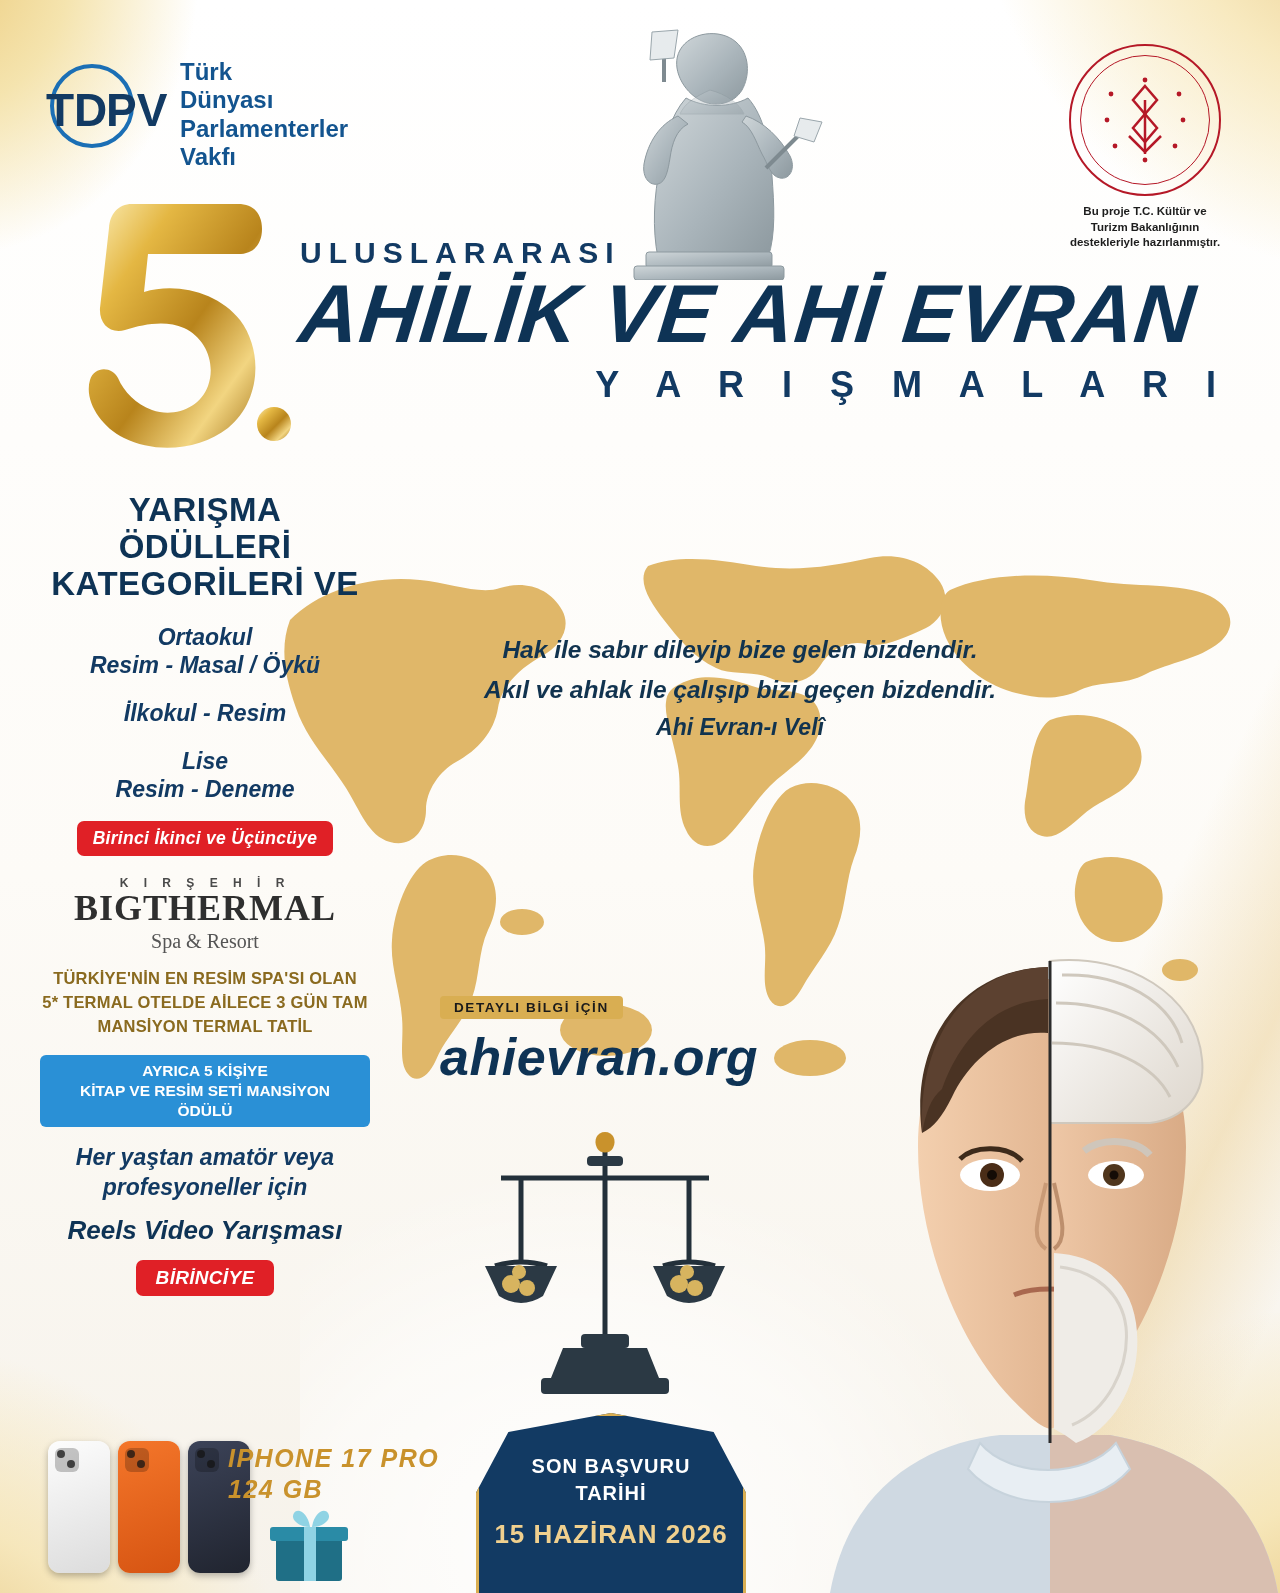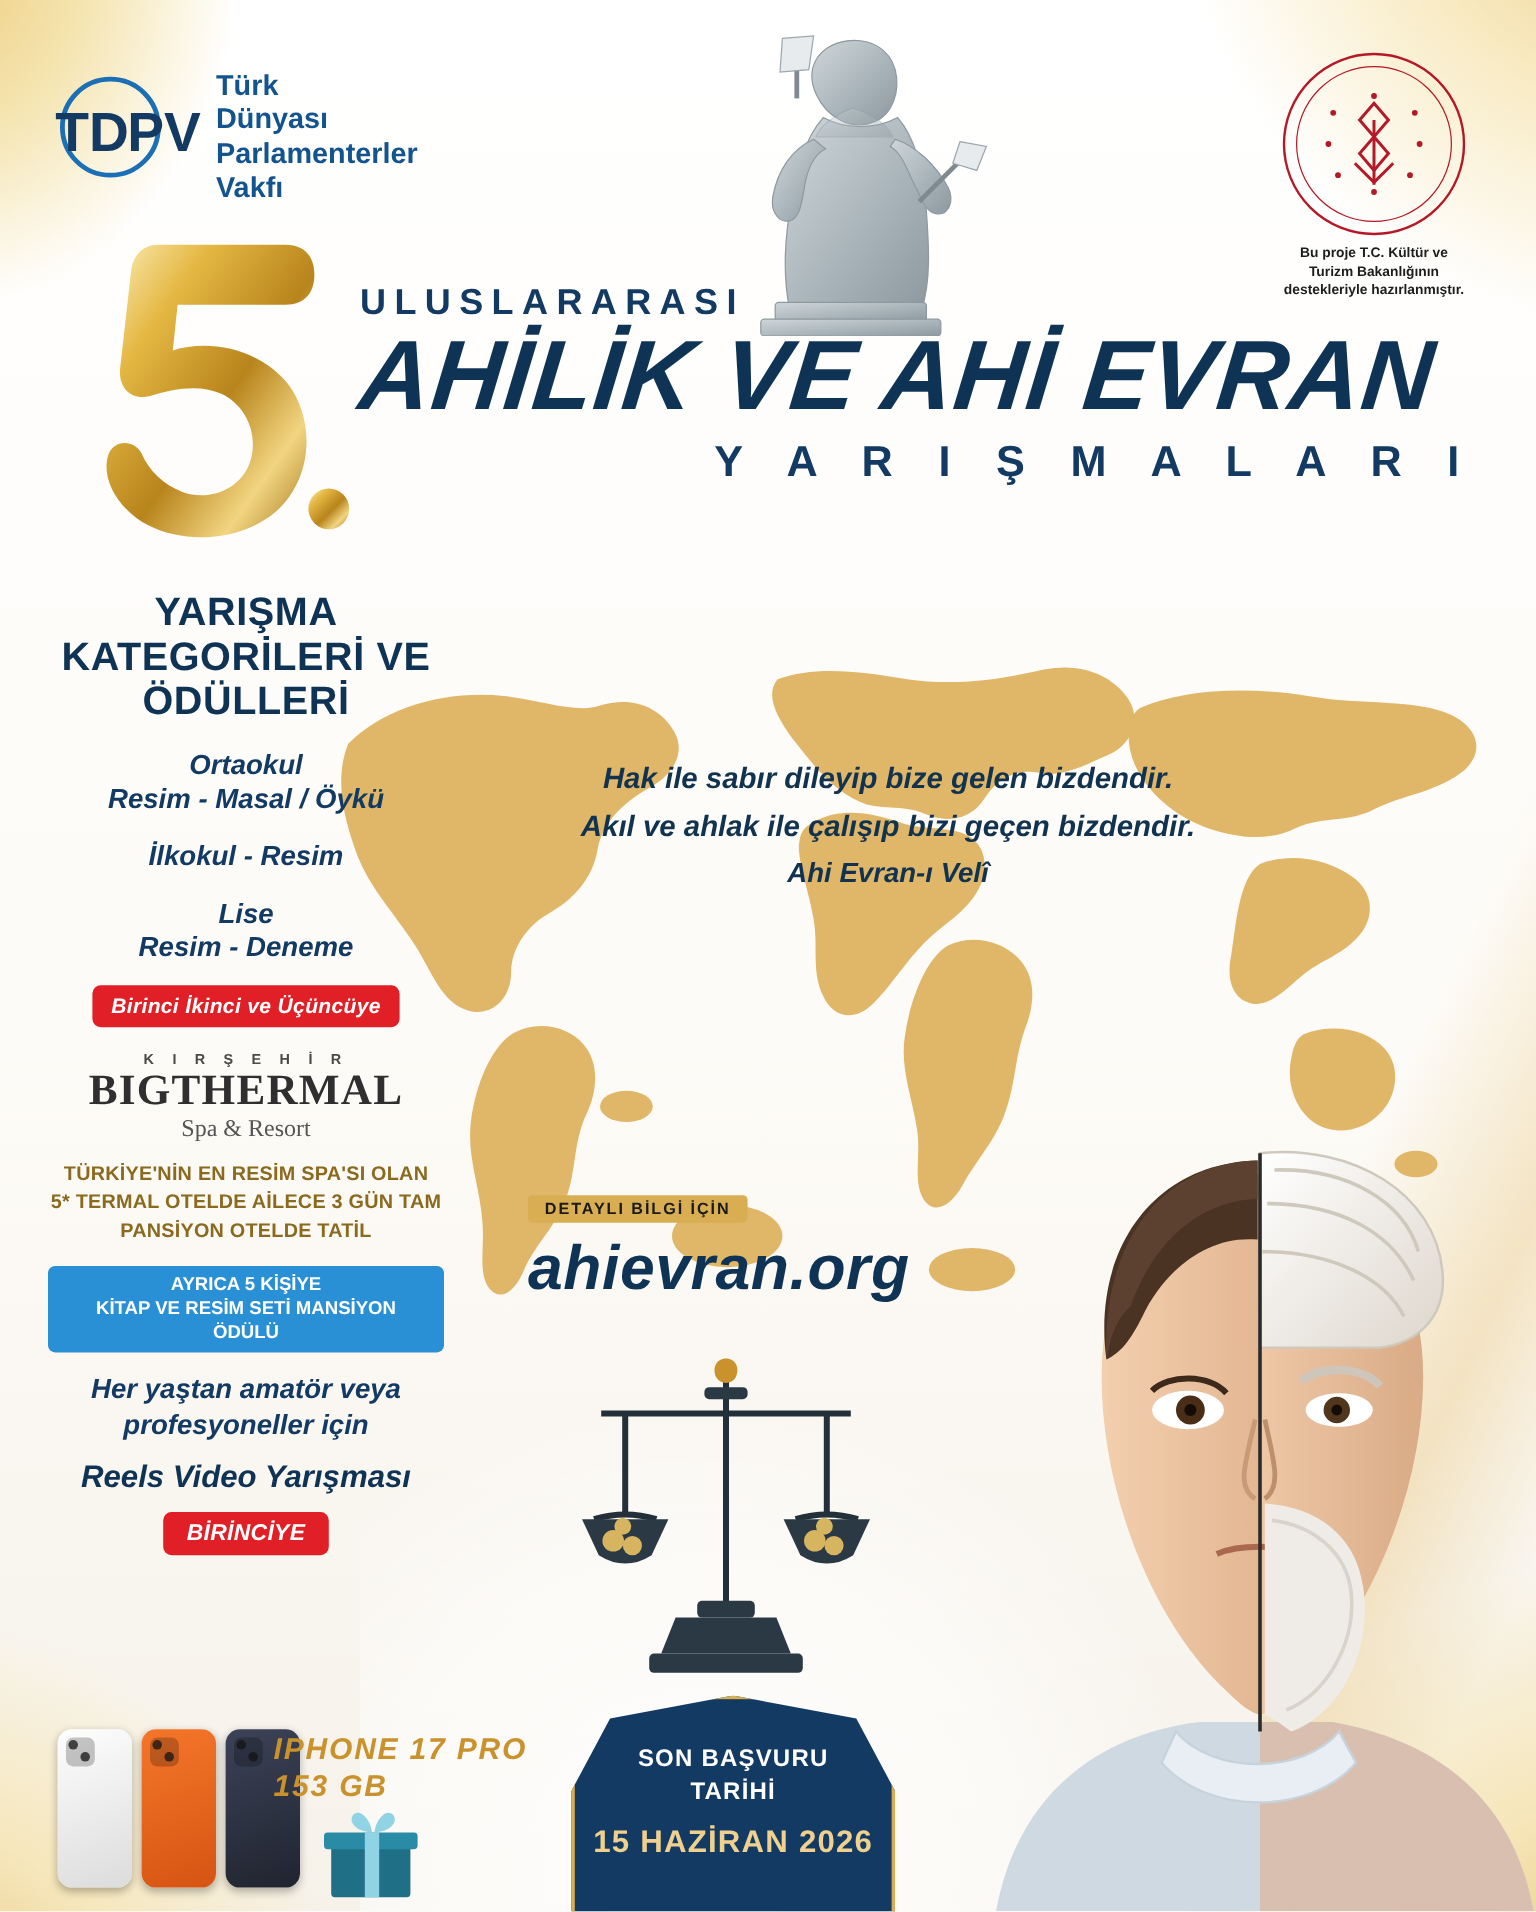--- a/index.html
+++ b/index.html
@@ -550,22 +550,22 @@
 
   <div class="head">
     <div class="kicker">ULUSLARARASI</div>
     <div class="title">AHİLİK VE AHİ EVRAN</div>
     <div class="sub">Y A R I Ş M A L A R I</div>
   </div>
 
   <div class="left-col">
     <div class="cat-title">
       <div>YARIŞMA</div>
+      <div>ÖDÜLLERİ</div>
       <div>KATEGORİLERİ VE</div>
-      <div>ÖDÜLLERİ</div>
     </div>
 
     <div class="cat-item">
       <div>Ortaokul</div>
       <div>Resim - Masal / Öykü</div>
     </div>
 
     <div class="cat-item">
       <div>İlkokul - Resim</div>
     </div>
@@ -579,21 +579,21 @@
 
     <div class="bigthermal">
       <div class="kir">K I R Ş E H İ R</div>
       <div class="bt">BIGTHERMAL</div>
       <div class="spa">Spa &amp; Resort</div>
     </div>
 
     <div class="prize-text">
       <div>TÜRKİYE'NİN EN RESİM SPA'SI OLAN</div>
       <div>5* TERMAL OTELDE AİLECE 3 GÜN TAM</div>
-      <div>PANSİYON OTELDE TATİL</div>
+      <div>MANSİYON TERMAL TATİL</div>
     </div>
 
     <div class="badge-blue">
       <div>AYRICA 5 KİŞİYE</div>
       <div>KİTAP VE RESİM SETİ MANSİYON ÖDÜLÜ</div>
     </div>
 
     <div class="italic-note">
       <div>Her yaştan amatör veya</div>
       <div>profesyoneller için</div>
@@ -611,21 +611,21 @@
     <div class="phone orange">
         <div class="cam"></div>
       </div>
     <div class="phone navy">
         <div class="cam"></div>
       </div>
   </div>
 
   <div class="iphone-text">
     <div>IPHONE 17 PRO</div>
-    <div>153 GB</div>
+    <div>124 GB</div>
   </div>
 
   <div class="giftbox">
     <svg viewBox="0 0 86 78" xmlns="http://www.w3.org/2000/svg">
       <rect x="8" y="30" width="66" height="44" rx="3" fill="#1f6f86"></rect>
       <rect x="2" y="20" width="78" height="14" rx="3" fill="#2a8ba6"></rect>
       <rect x="36" y="20" width="12" height="54" fill="#8fd3e4"></rect>
       <path d="M42 20 C30 20 22 12 26 6 c4 -6 14 0 16 14 z" fill="#8fd3e4"></path>
       <path d="M44 20 C56 20 64 12 60 6 c-4 -6 -14 0 -16 14 z" fill="#8fd3e4"></path>
     </svg>

